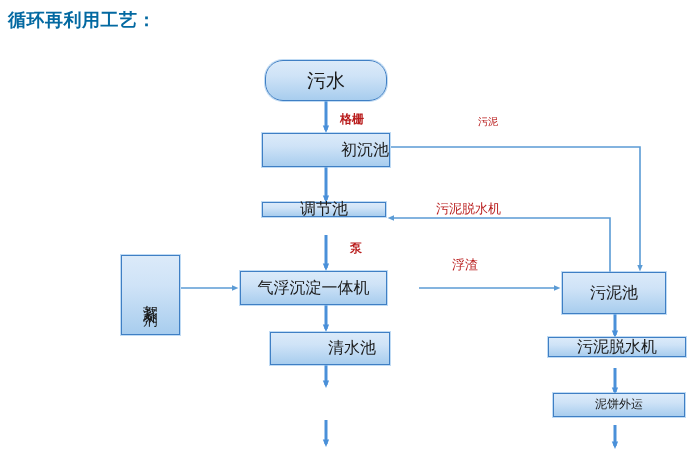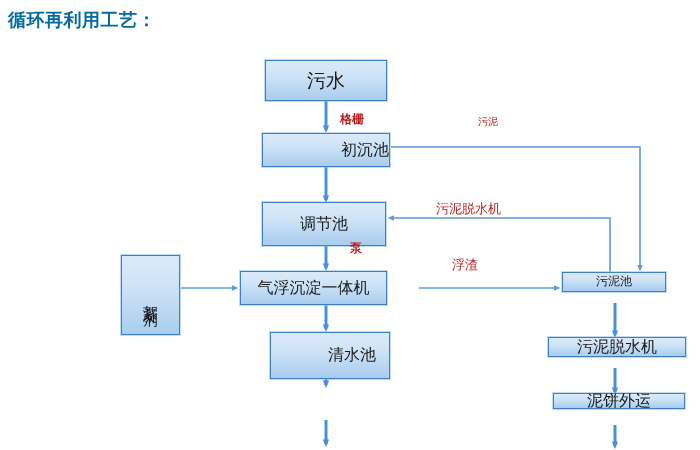--- a/index.html
+++ b/index.html
@@ -117,54 +117,54 @@
 
     <path class="wire-thin" d="M610,272 L610,218 L390,218" marker-end="url(#arrowThin)"></path>
 
     <line class="wire-thick" x1="615" y1="303" x2="615" y2="335" marker-end="url(#arrowThick)"></line>
 
     <line class="wire-thick" x1="615" y1="368" x2="615" y2="392" marker-end="url(#arrowThick)"></line>
 
     <line class="wire-thick" x1="615" y1="425" x2="615" y2="446" marker-end="url(#arrowThick)"></line>
   </svg>
 
-  <div class="node" style="left:265px; top:60px; width:122px; height:41px; font-size:19px;">
+  <div class="node" style="left:265px; top:60px; width:122px; height:41px; font-size:19px;border-radius:18px;">
     <span>污水</span>
   </div>
 
   <div class="node" style="left:262px; top:133px; width:128px; height:34px; font-size:16px;justify-content:flex-end;">
     <span>初沉池</span>
   </div>
 
-  <div class="node" style="left:262px; top:202px; width:124px; height:44px; font-size:16px;justify-content:center;">
+  <div class="node" style="left:262px; top:202px; width:124px; height:15px; font-size:16px;justify-content:center;">
     <span>调节池</span>
   </div>
 
   <div class="node vertical" style="left:121px; top:255px; width:59px; height:80px;">
     <span>絮凝剂</span>
   </div>
 
   <div class="node" style="left:240px; top:271px; width:147px; height:34px; font-size:16px;">
     <span>气浮沉淀一体机</span>
   </div>
 
-  <div class="node" style="left:270px; top:332px; width:120px; height:47px; font-size:16px;padding-left:44px;">
+  <div class="node" style="left:270px; top:332px; width:120px; height:33px; font-size:16px;padding-left:44px;">
     <span>清水池</span>
   </div>
 
 
-  <div class="node" style="left:562px; top:272px; width:104px; height:20px; font-size:12px;">
+  <div class="node" style="left:562px; top:272px; width:104px; height:42px; font-size:16px;">
     <span>污泥池</span>
   </div>
 
   <div class="node" style="left:548px; top:337px; width:138px; height:20px; font-size:16px;">
     <span>污泥脱水机</span>
   </div>
 
-  <div class="node" style="left:553px; top:393px; width:132px; height:16px; font-size:16px;">
+  <div class="node" style="left:553px; top:393px; width:132px; height:24px; font-size:12px;">
     <span>泥饼外运</span>
   </div>
 
   <div class="edge-label bold" style="left:340px; top:111px;">
     <span>格栅</span>
   </div>
 
   <div class="edge-label" style="left:478px; top:115px; font-size:10px;">
     <span>污泥</span>
   </div>

